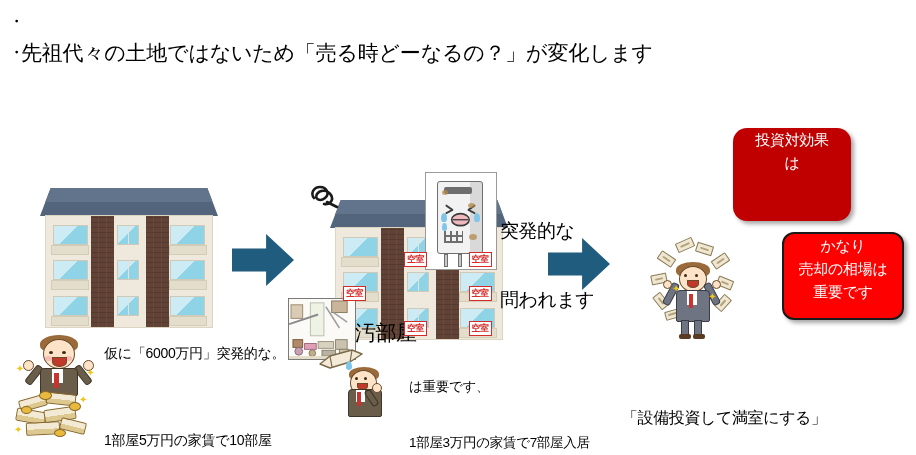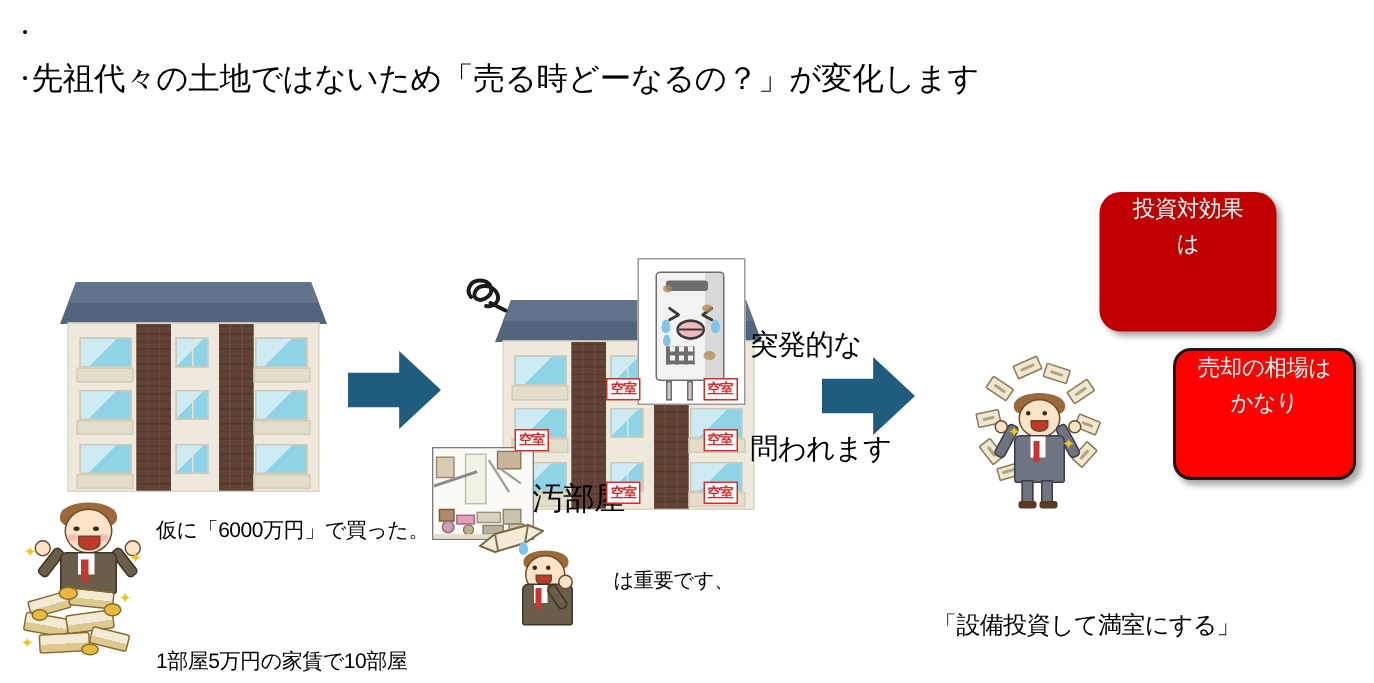--- a/index.html
+++ b/index.html
@@ -346,22 +346,23 @@
 
   <div class="redbox dark" style="left:733px;top:128px;width:118px;height:93px;">
     <div>
       <div>投資対効果</div>
       <div>は</div>
     </div>
   </div>
 
   <div class="redbox bright" style="left:782px;top:232px;width:122px;height:88px;">
     <div>
+      <div>かなり</div>
       <div>売却の相場は</div>
-      <div>かなり</div>
+      <div>重要です</div>
     </div>
   </div>
 
   <div class="person" style="left:14px;top:333px;width:88px;height:104px;">
     <div class="hair" style="left:30%;top:2%;width:38px;height:18px;"></div>
     <div class="head" style="left:33%;top:6%;width:32px;height:30px;"></div>
     <div class="eye" style="left:40%;top:17%;width:4px;height:3px;"></div>
     <div class="eye" style="left:55%;top:17%;width:4px;height:3px;"></div>
     <div class="cheek" style="left:35%;top:22%;width:7px;height:5px;"></div>
     <div class="cheek" style="left:58%;top:22%;width:7px;height:5px;"></div>
@@ -383,21 +384,21 @@
     <div class="coin" style="left:28%;top:56%;width:13px;height:9px;"></div>
     <div class="coin" style="left:62%;top:66%;width:12px;height:9px;"></div>
     <div class="coin" style="left:8%;top:70%;width:11px;height:8px;"></div>
     <div class="coin" style="left:46%;top:92%;width:12px;height:8px;"></div>
     <div class="spark" style="left:2%;top:30%;">✦</div>
     <div class="spark" style="left:82%;top:34%;">✦</div>
     <div class="spark" style="left:74%;top:60%;">✦</div>
     <div class="spark" style="left:0%;top:88%;">✦</div>
   </div>
 
-  <div class="abs cap" style="left:104px;top:344px;">仮に「6000万円」で買った。</div>
+  <div class="abs cap" style="left:104px;top:344px;">仮に「6000万円」突発的な。</div>
   <div class="abs cap" style="left:104px;top:393px;">
     <div>1部屋5万円の家賃で10部屋</div>
     
     
     
   </div>
 
   <div class="person" style="left:336px;top:360px;width:58px;height:72px;">
     <div class="sweat" style="left:18%;top:2%;width:6px;height:9px;"></div>
     <div class="hair" style="left:22%;top:10%;width:30px;height:14px;"></div>
@@ -407,20 +408,21 @@
     <div class="mouth" style="left:36%;top:32%;width:9px;height:5px;"></div>
     <div class="suit" style="left:20%;top:40%;width:34px;height:28px;"></div>
     <div class="shirt" style="left:34%;top:41%;width:9px;height:12px;"></div>
     <div class="tie" style="left:36%;top:44%;width:4px;height:14px;"></div>
     <div class="arm" style="left:56%;top:40%;width:7px;height:18px;transform:rotate(-34deg);"></div>
     <div class="hand" style="left:62%;top:32%;width:10px;height:10px;"></div>
   </div>
 
   <div class="abs cap2" style="left:409px;top:341px;">
     <div>は重要です、</div>
+    <div>1部屋3万円の家賃で7部屋入居</div>
     
     
     
   </div>
 
   <div class="abs rt" style="left:622px;top:358px;">
     <div>「設備投資して満室にする」</div>
     
     
     

